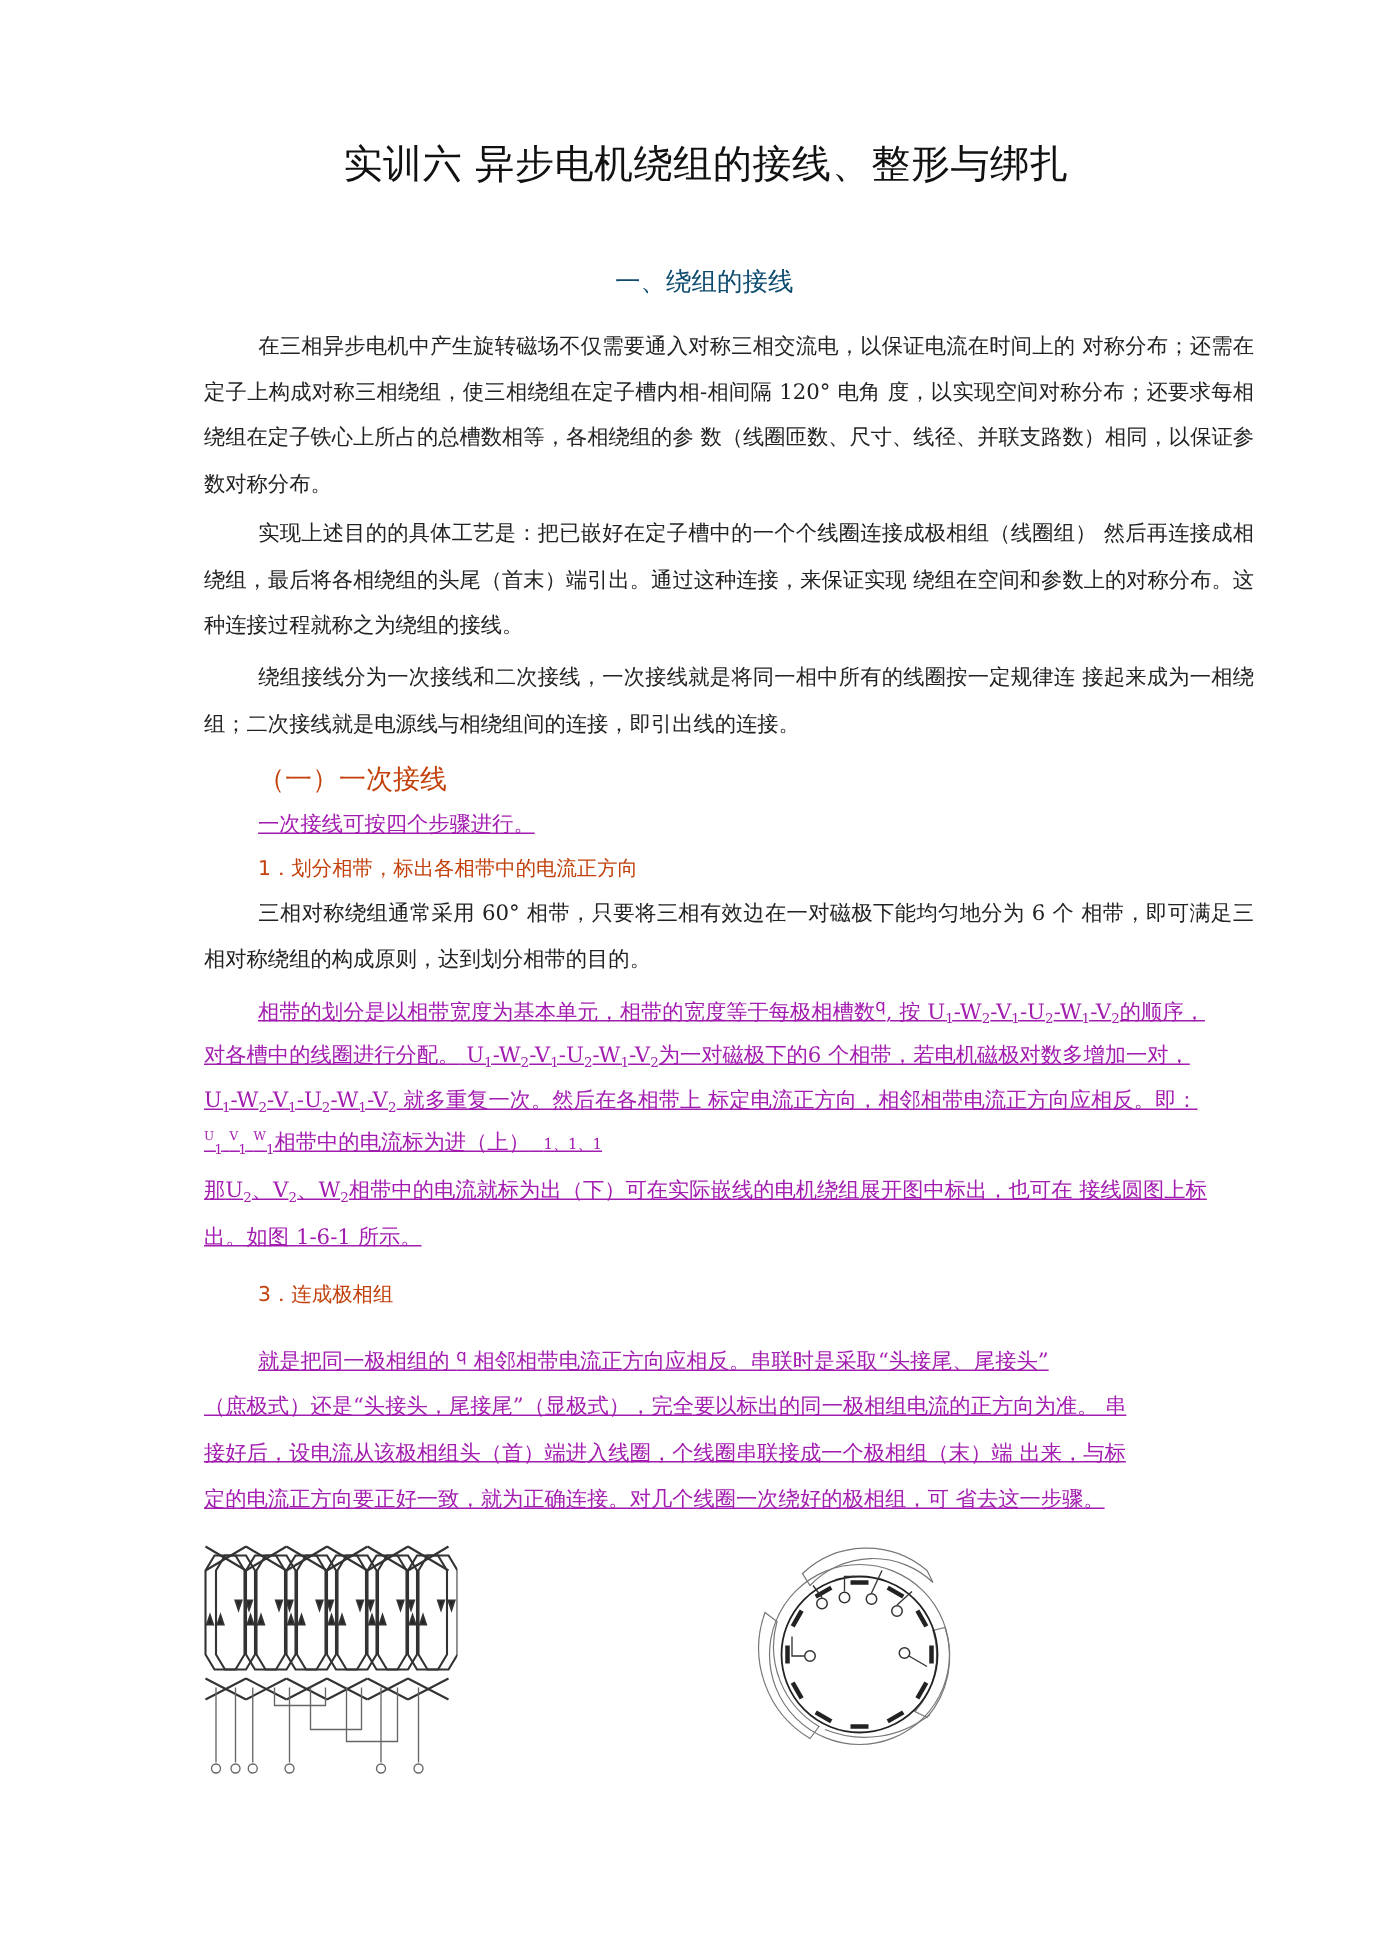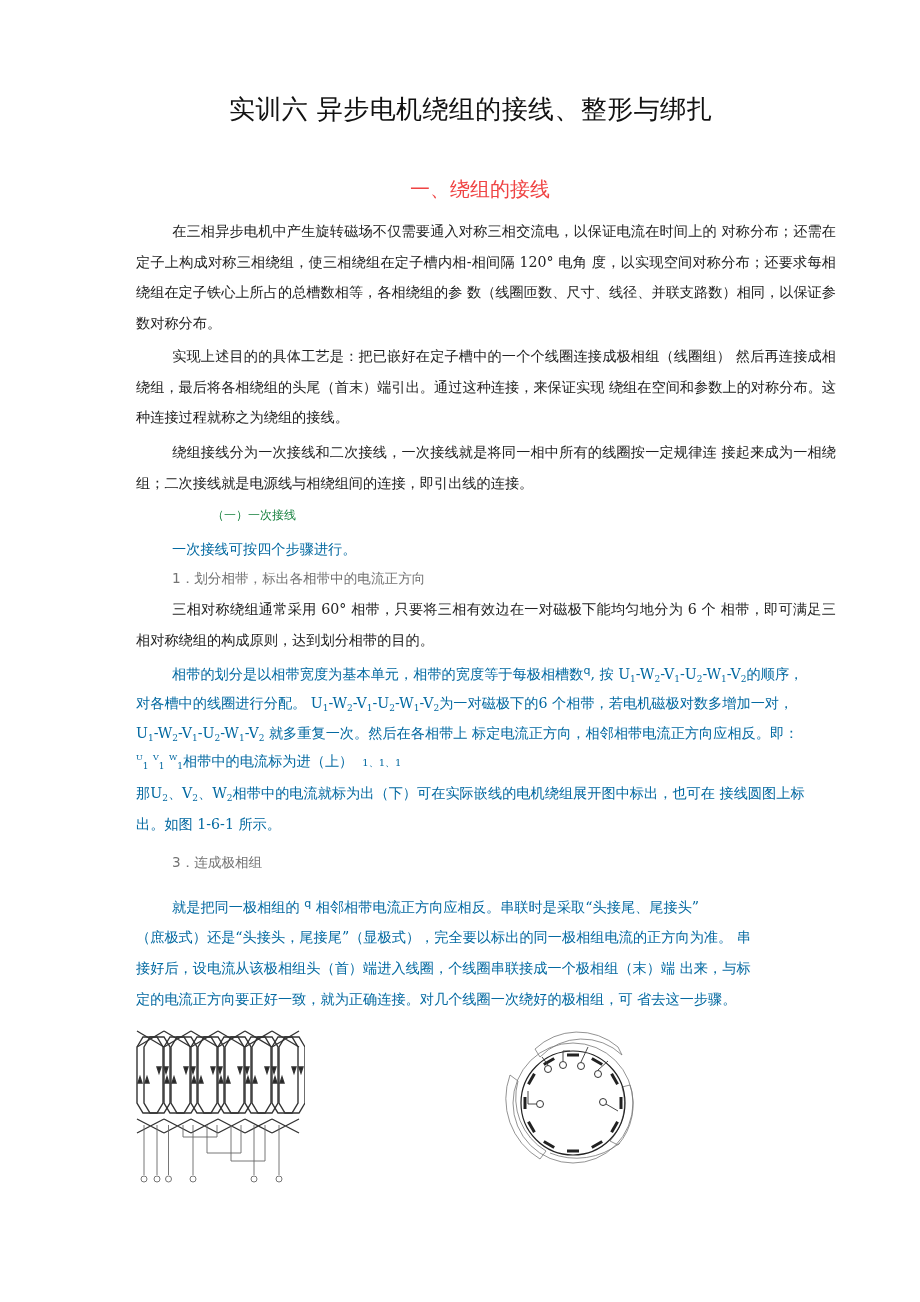--- a/index.html
+++ b/index.html
@@ -1,27 +1,27 @@
 <!DOCTYPE html>
 <html><head>
 <meta charset="utf-8">
 <style>
   html, body { margin: 0; padding: 0; background: #ffffff; }
   body { width: 920px; height: 1302px; position: relative; overflow: hidden;
          font-family: "DejaVu Serif", "Liberation Serif", serif; color: #1a1a1a; }
   .title { position: absolute; left: 229px; top: 92px; font-family: "DejaVu Sans", "Liberation Sans", sans-serif;
            font-size: 26px; letter-spacing: 0.4px; color: #111; white-space: nowrap; }
   .h1 { position: absolute; left: 410px; top: 176px; font-family: "DejaVu Sans", "Liberation Sans", sans-serif;
-        font-size: 20px; color: #ef4444; white-space: nowrap; }
+        font-size: 17px; color: #0c4a6e; white-space: nowrap; }
   .para { position: absolute; left: 136px; width: 700px; font-size: 14.2px; line-height: 30.5px; color: #222;
           text-align: justify; }
   .para .ind { display: inline-block; width: 36px; }
-  .line { position: absolute; left: 136px; font-size: 14.2px; color: #0369a1; white-space: nowrap; }
-  .h2 { position: absolute; left: 172px; top: 507px; font-size: 12px; color: #15803d; white-space: nowrap; margin-left: 40px; }
-  .h3 { position: absolute; font-family: "DejaVu Sans", "Liberation Sans", sans-serif; font-size: 13.6px; color: #737373; white-space: nowrap; }
+  .line { position: absolute; left: 136px; font-size: 14.2px; color: #a21caf; white-space: nowrap; text-decoration: underline; }
+  .h2 { position: absolute; left: 172px; top: 507px; font-size: 18px; color: #c2410c; white-space: nowrap; }
+  .h3 { position: absolute; font-family: "DejaVu Sans", "Liberation Sans", sans-serif; font-size: 13.6px; color: #c2410c; white-space: nowrap; }
   sub { font-size: 9px; vertical-align: -3px; }
   .small { font-size: 10px; }
   .q { font-family: "DejaVu Sans", sans-serif; font-size: 11px; vertical-align: 5px; }
   .lab { font-size: 8px; vertical-align: 6px; }
   svg { position: absolute; }
 </style>
 </head>
 <body>
 
 <div class="title">实训六  异步电机绕组的接线、整形与绑扎</div>

